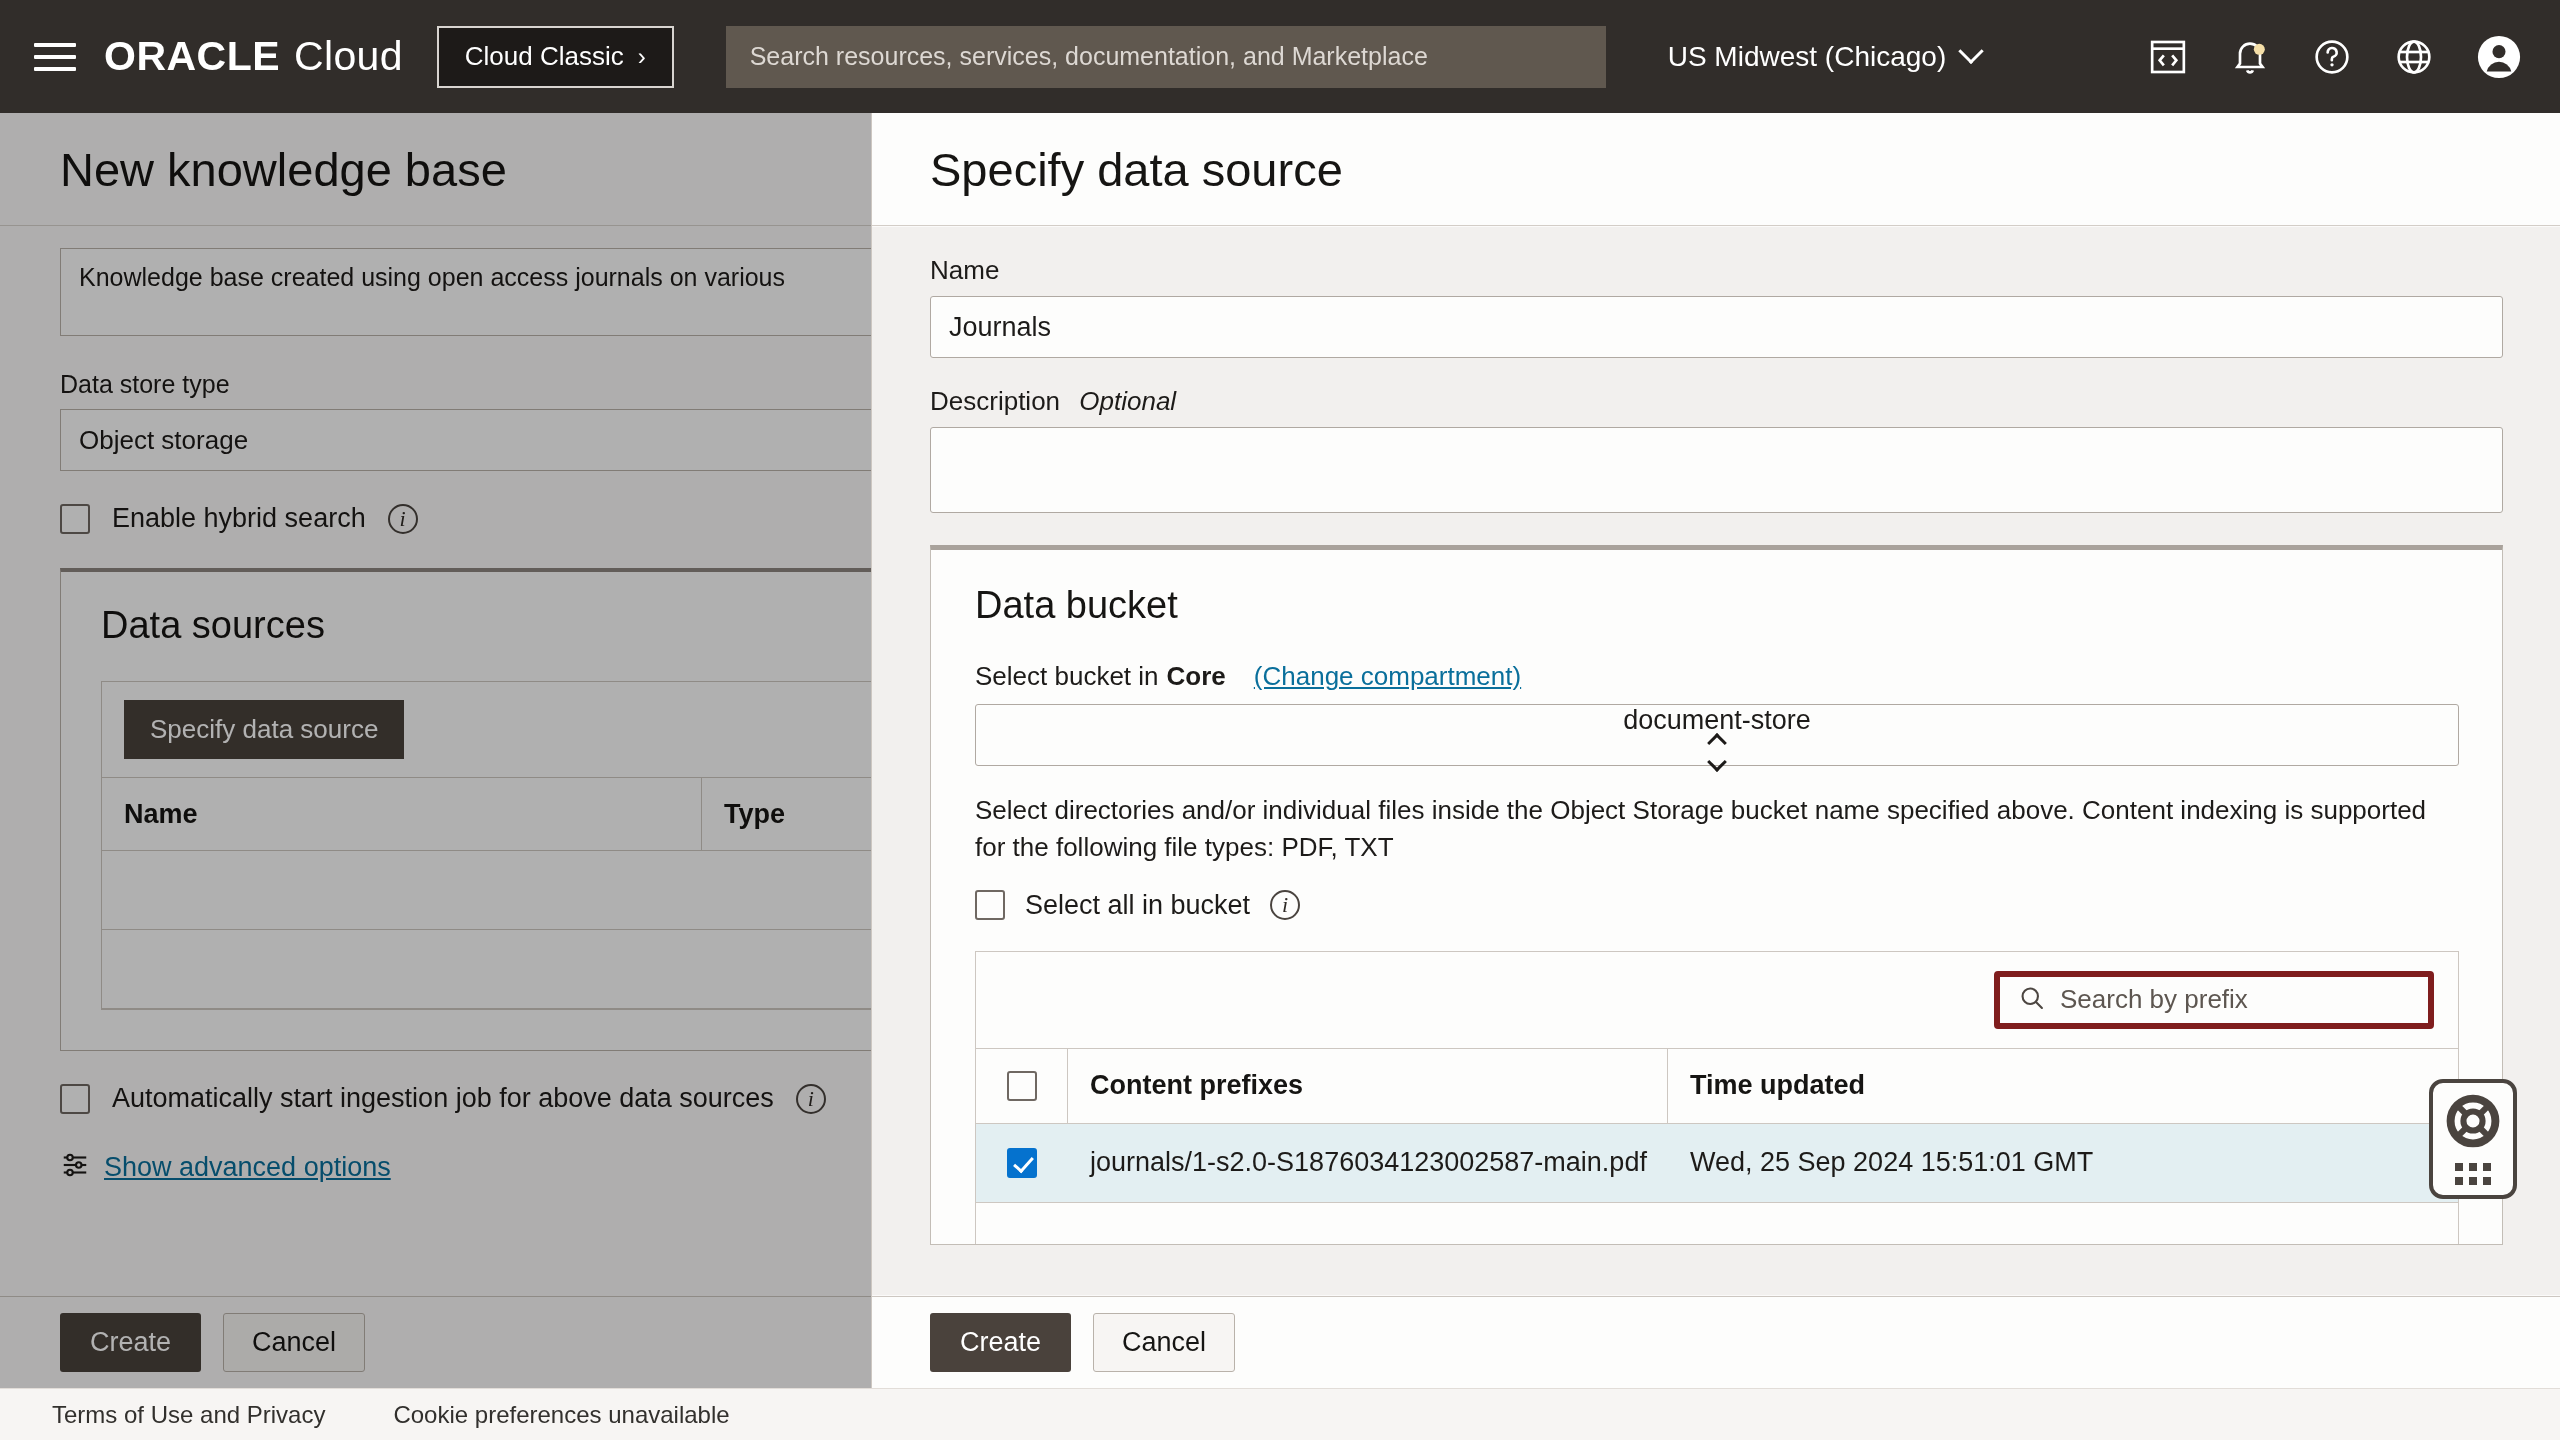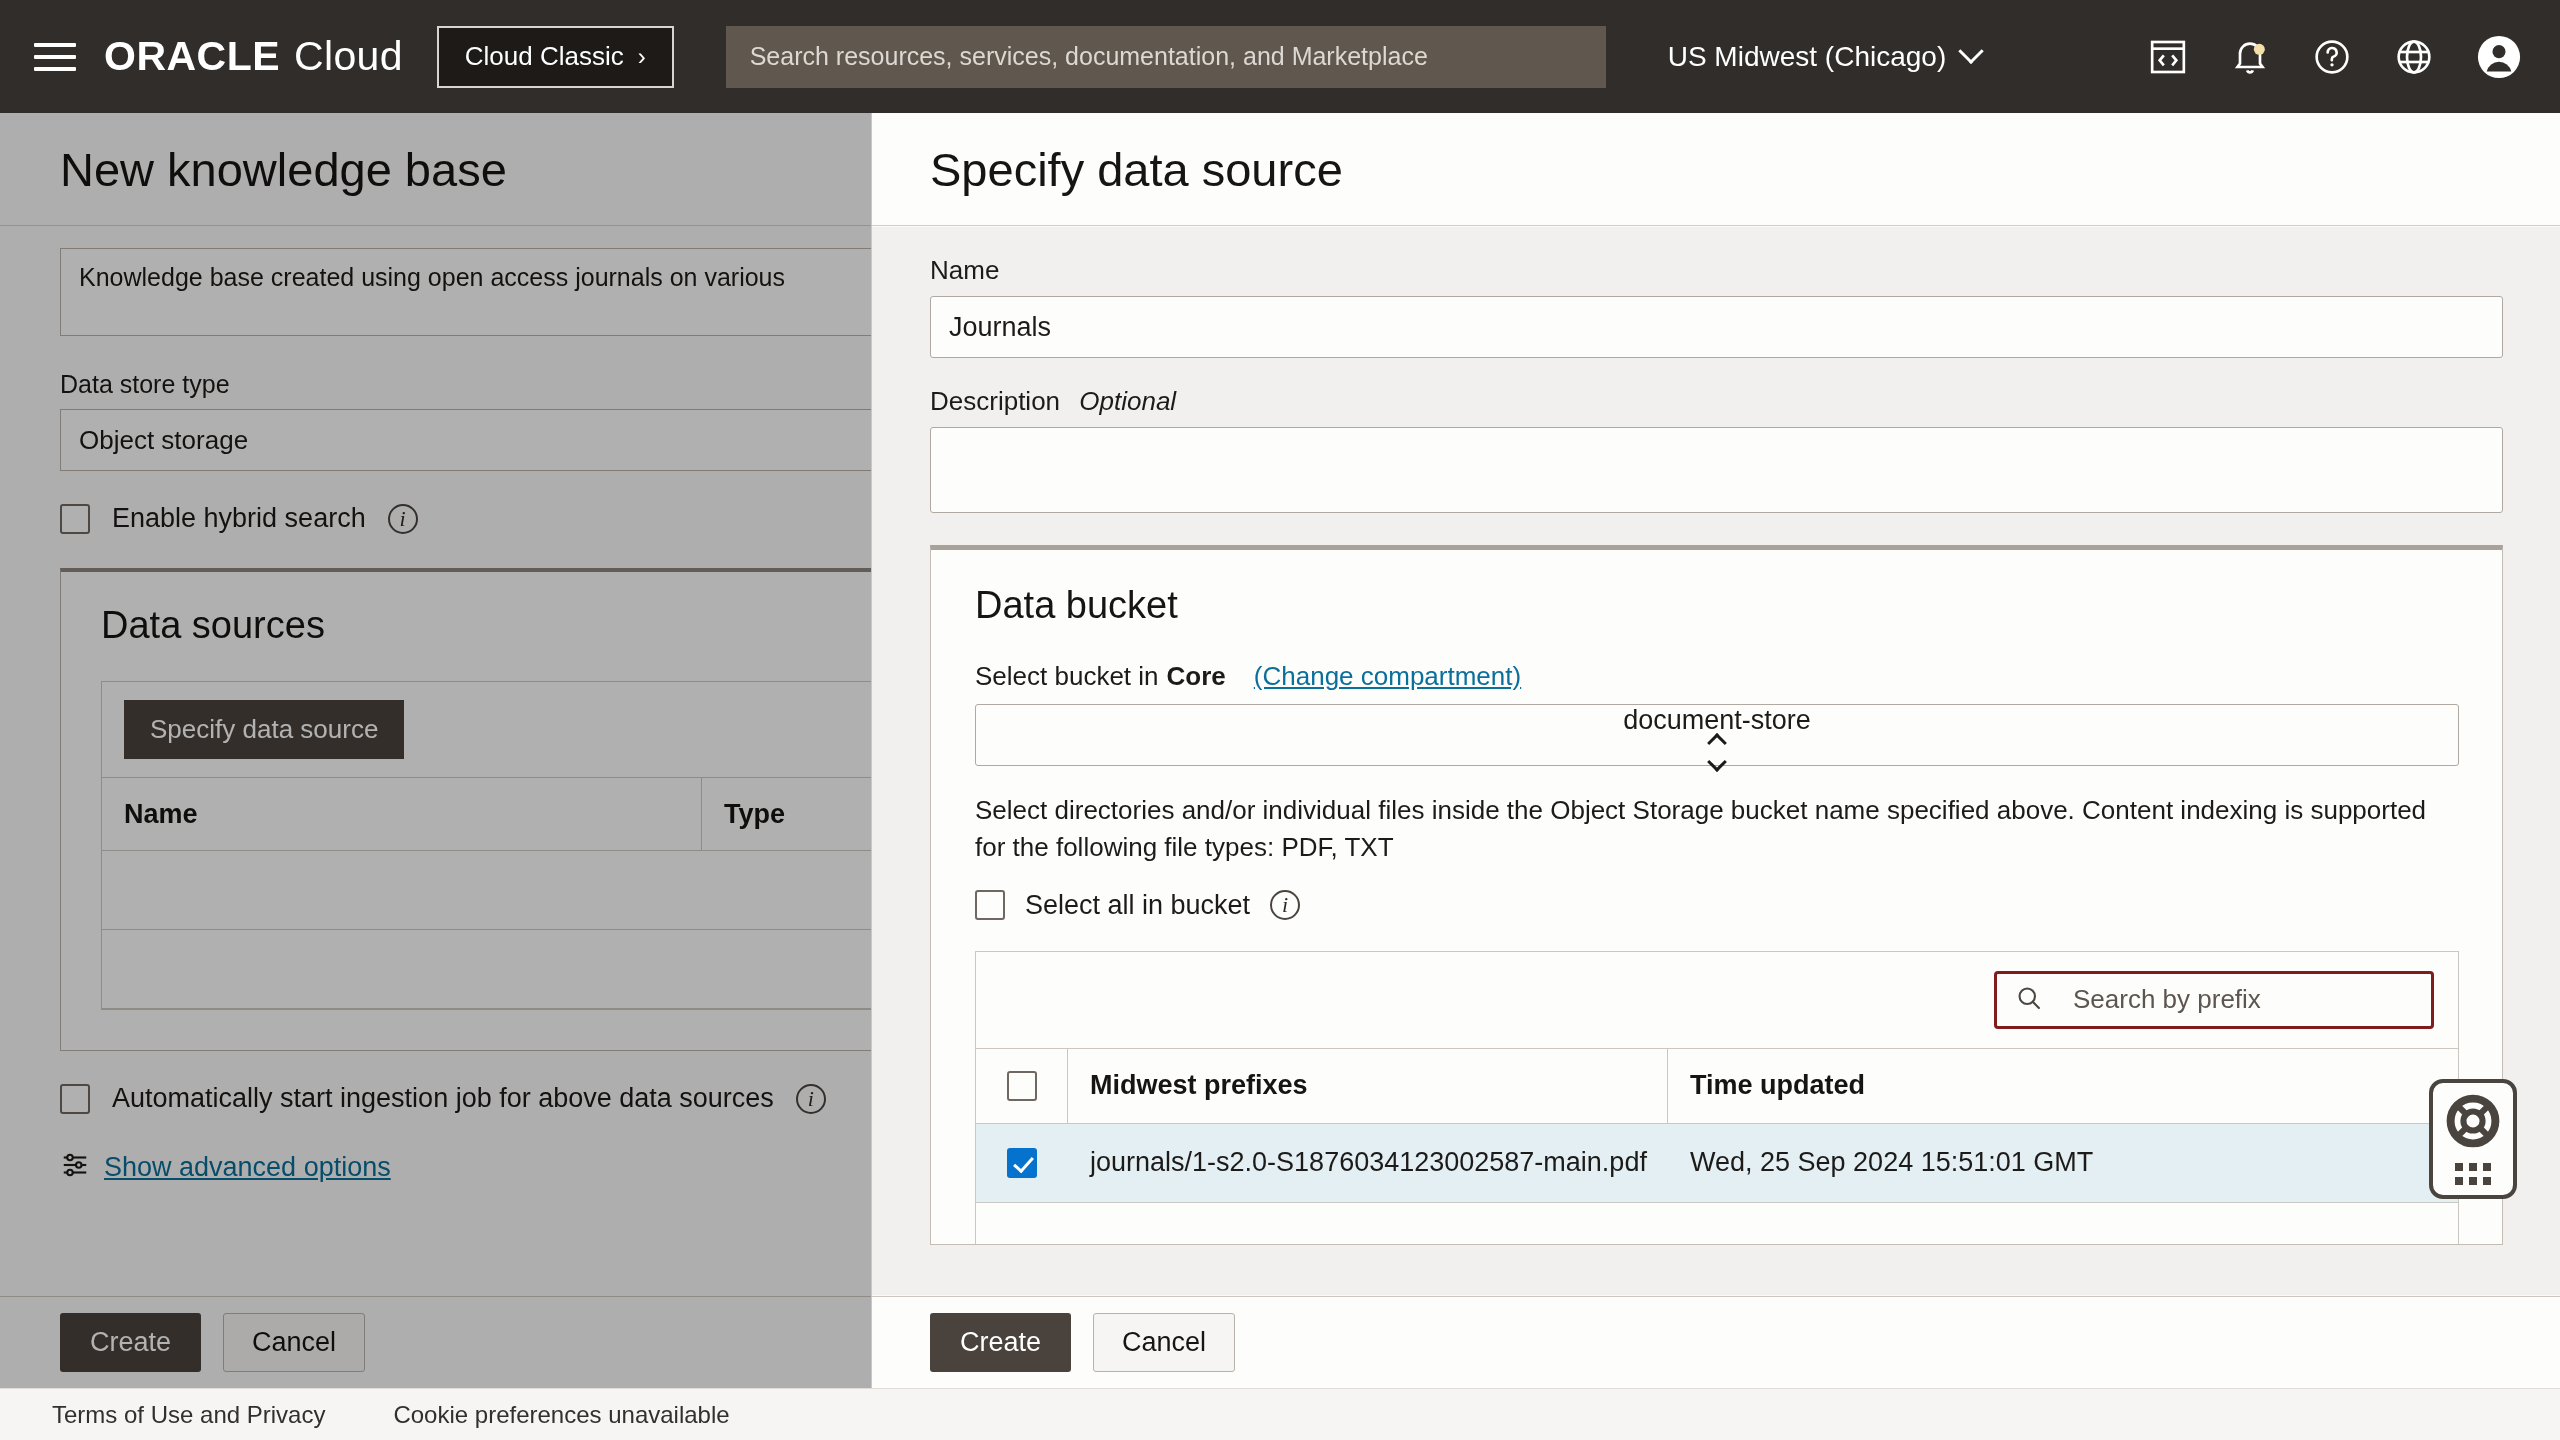--- a/index.html
+++ b/index.html
@@ -386,25 +386,25 @@
     border: 1px solid #cdc7c1;
     background: #fdfdfc;
   }
   .obj-toolbar {
     height: 96px;
     display: flex; align-items: center; justify-content: flex-end;
     padding: 0 24px;
   }
   .srch {
     width: 440px; height: 58px;
-    border: 3px solid #7f1d1d;
+    border: 6px solid #7f1d1d;
     border-radius: 4px;
     background: #fdfdfc;
     display: flex; align-items: center;
-    gap: 30px;
+    gap: 14px;
     padding: 0 18px;
   }
   .srch input {
     border: none; outline: none;
     font-size: 26px; color: #4c4views;
     color: #4c4641;
     background: transparent;
     width: 330px;
     font-family: "Liberation Sans", sans-serif;
   }
@@ -667,21 +667,21 @@
                 </svg>
               </span>
               <input type="text" placeholder="Search by prefix" style="">
             </div>
           </div>
 
           <div class="obj-thead">
             <div class="obj-cb">
               <div class="cbox"></div>
             </div>
-            <div class="obj-c1">Midwest prefixes</div>
+            <div class="obj-c1">Content prefixes</div>
             <div class="obj-c2">Time updated</div>
           </div>
 
           <div class="obj-row sel">
             <div class="obj-cb">
               <div class="cbox checked"></div>
             </div>
             <div class="obj-c1">journals/1-s2.0-S1876034123002587-main.pdf</div>
             <div class="obj-c2">Wed, 25 Sep 2024 15:51:01 GMT</div>
           </div>

